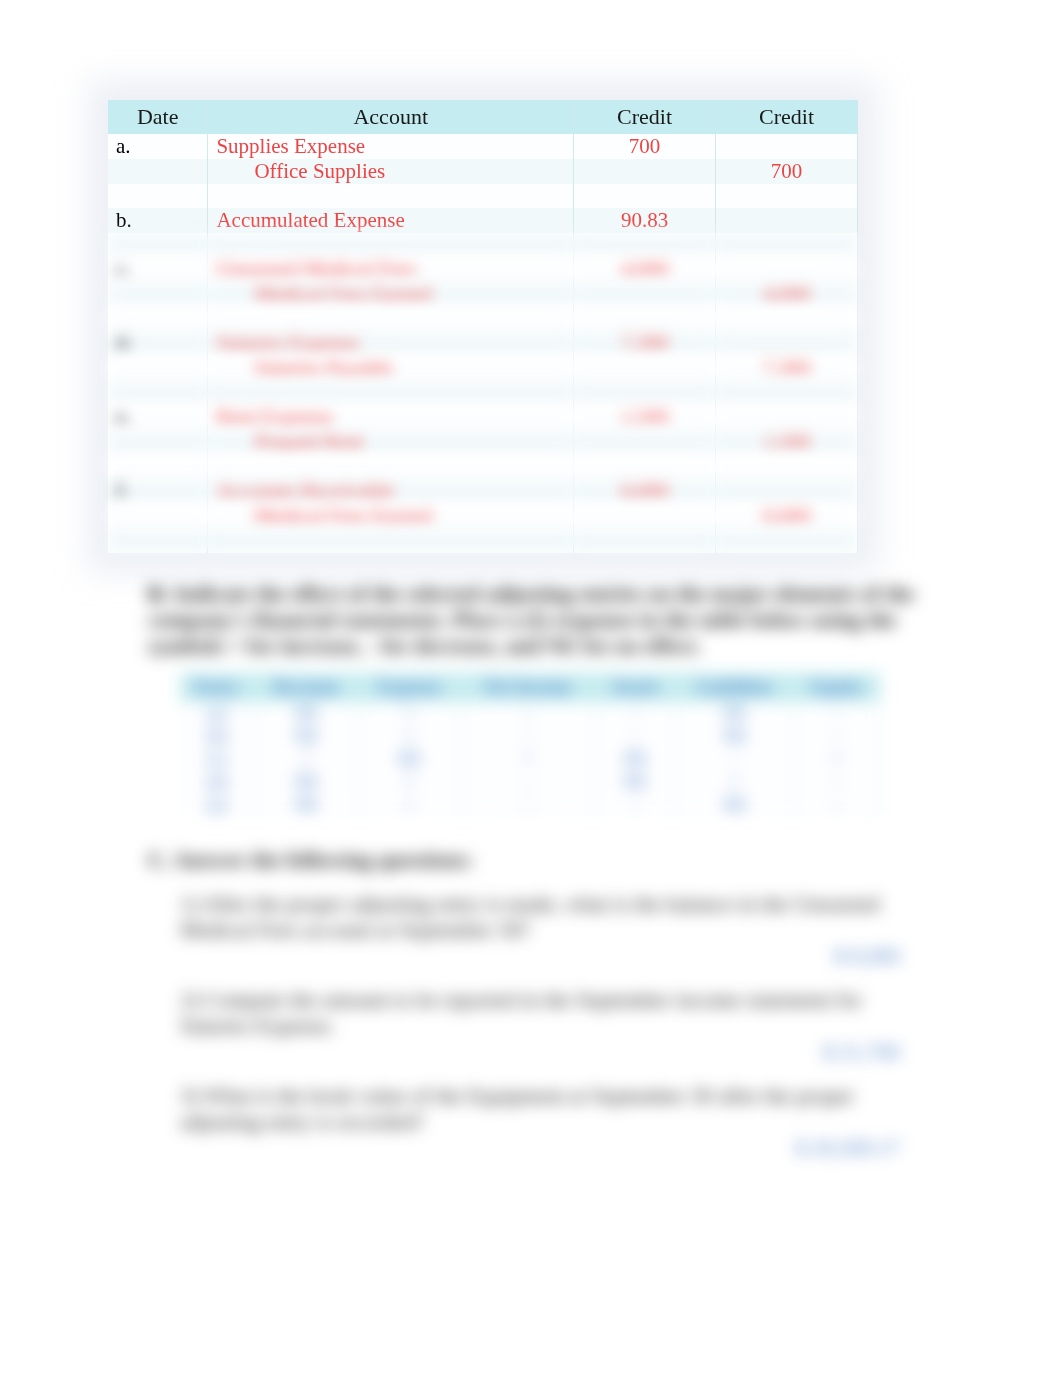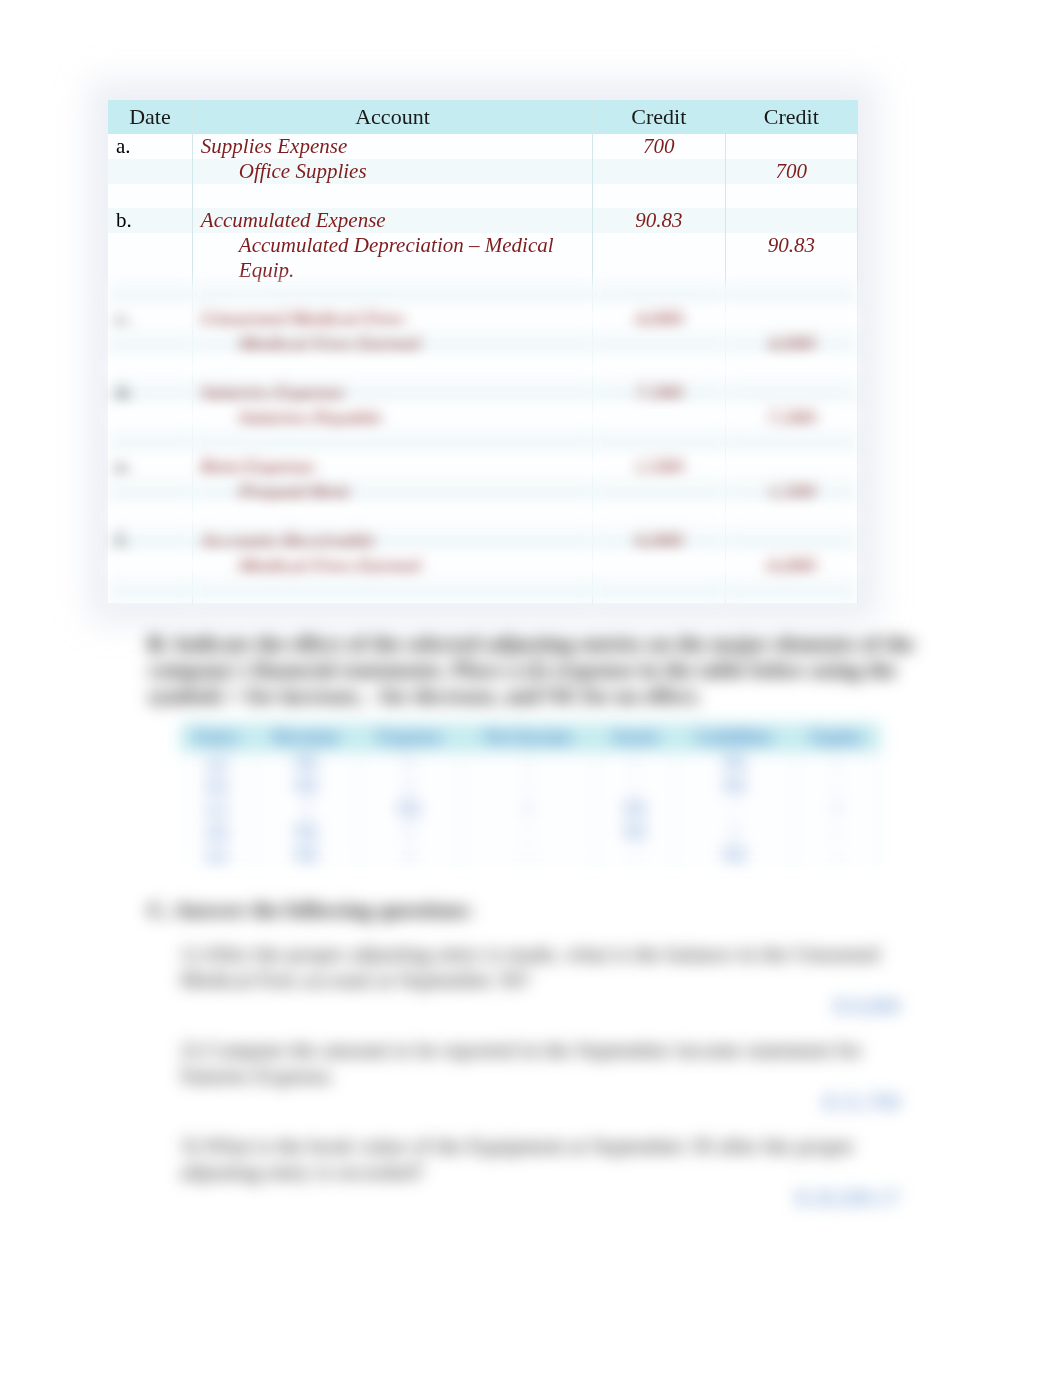--- a/index.html
+++ b/index.html
@@ -18,41 +18,41 @@
   .journal-table {
     margin-left: 48px;
     width: 750px;
     border-collapse: collapse;
     box-shadow: 0 0 30px 20px rgba(200,210,225,0.35);
   }
   .journal-table th {
     background: #c5ecf0;
     font-weight: normal;
     font-size: 22px;
-    padding: 4px 6px;
+    padding: 4px 18px;
     border-right: 1px solid #cfe8ea;
     text-align: center;
   }
   .journal-table td {
     background: #fdfeff;
     padding: 0 8px;
     border-right: 1px solid #d3e8ea;
     font-size: 21px;
     height: 24px;
     vertical-align: top;
   }
   .journal-table tr.striped td {
     background: #f2f9fb;
     margin-left: 36px;
   }
   .col-date { width: 70px; text-align: left; }
   .col-account { width: 400px; text-align: left; }
   .col-debit { width: 120px; text-align: center; }
   .col-credit { width: 120px; text-align: center; border-right: none; }
-  .blue-text { color: #7f1d1d; font-style: italic; }
+  .blue-text { color: #ef4444; }
   .indent { padding-left: 38px; display: inline-block; }
   td.col-date { color: #000; }
 
   
   .blur-zone {
     filter: blur(8px);
     margin-top: 10px;
     color: #4a7ec8;
   }
   .section-q {
@@ -123,26 +123,20 @@
           <td class="col-account blue-text"></td>
           <td class="col-debit blue-text"></td>
           <td class="col-credit blue-text"></td>
         </tr>
         <tr class="striped">
           <td class="col-date">b.</td>
           <td class="col-account blue-text">Accumulated Expense</td>
           <td class="col-debit blue-text">90.83</td>
           <td class="col-credit blue-text"></td>
         </tr>
-        <tr>
-          <td class="col-date"></td>
-          <td class="col-account blue-text"><span class="indent">Accumulated Depreciation – Medical Equip.</span></td>
-          <td class="col-debit blue-text"></td>
-          <td class="col-credit blue-text">90.83</td>
-        </tr>
         <tr class="striped" style="filter: blur(7px);">
           <td class="col-date"></td>
           <td class="col-account blue-text"></td>
           <td class="col-debit blue-text"></td>
           <td class="col-credit blue-text"></td>
         </tr>
         <tr style="filter: blur(7px);">
           <td class="col-date">c.</td>
           <td class="col-account blue-text">Unearned Medical Fees</td>
           <td class="col-debit blue-text">4,000</td>

